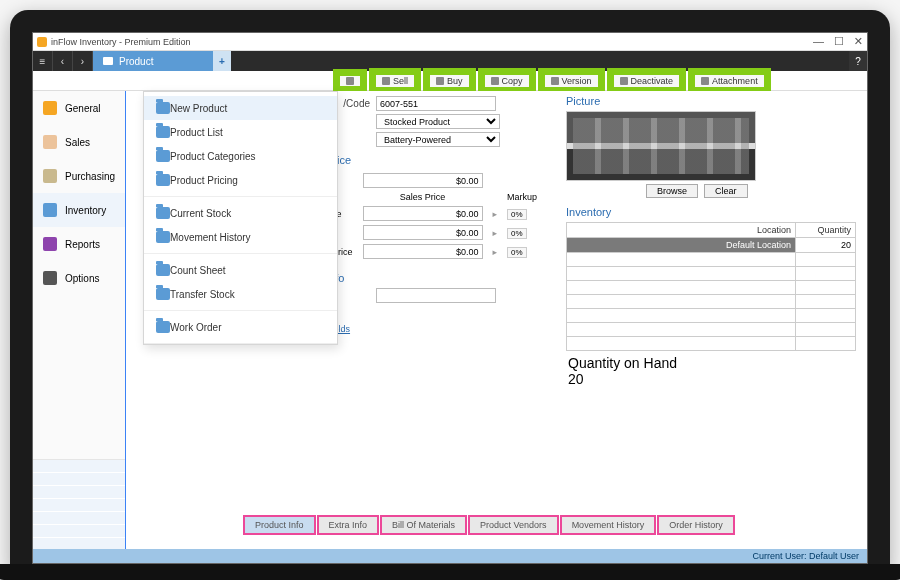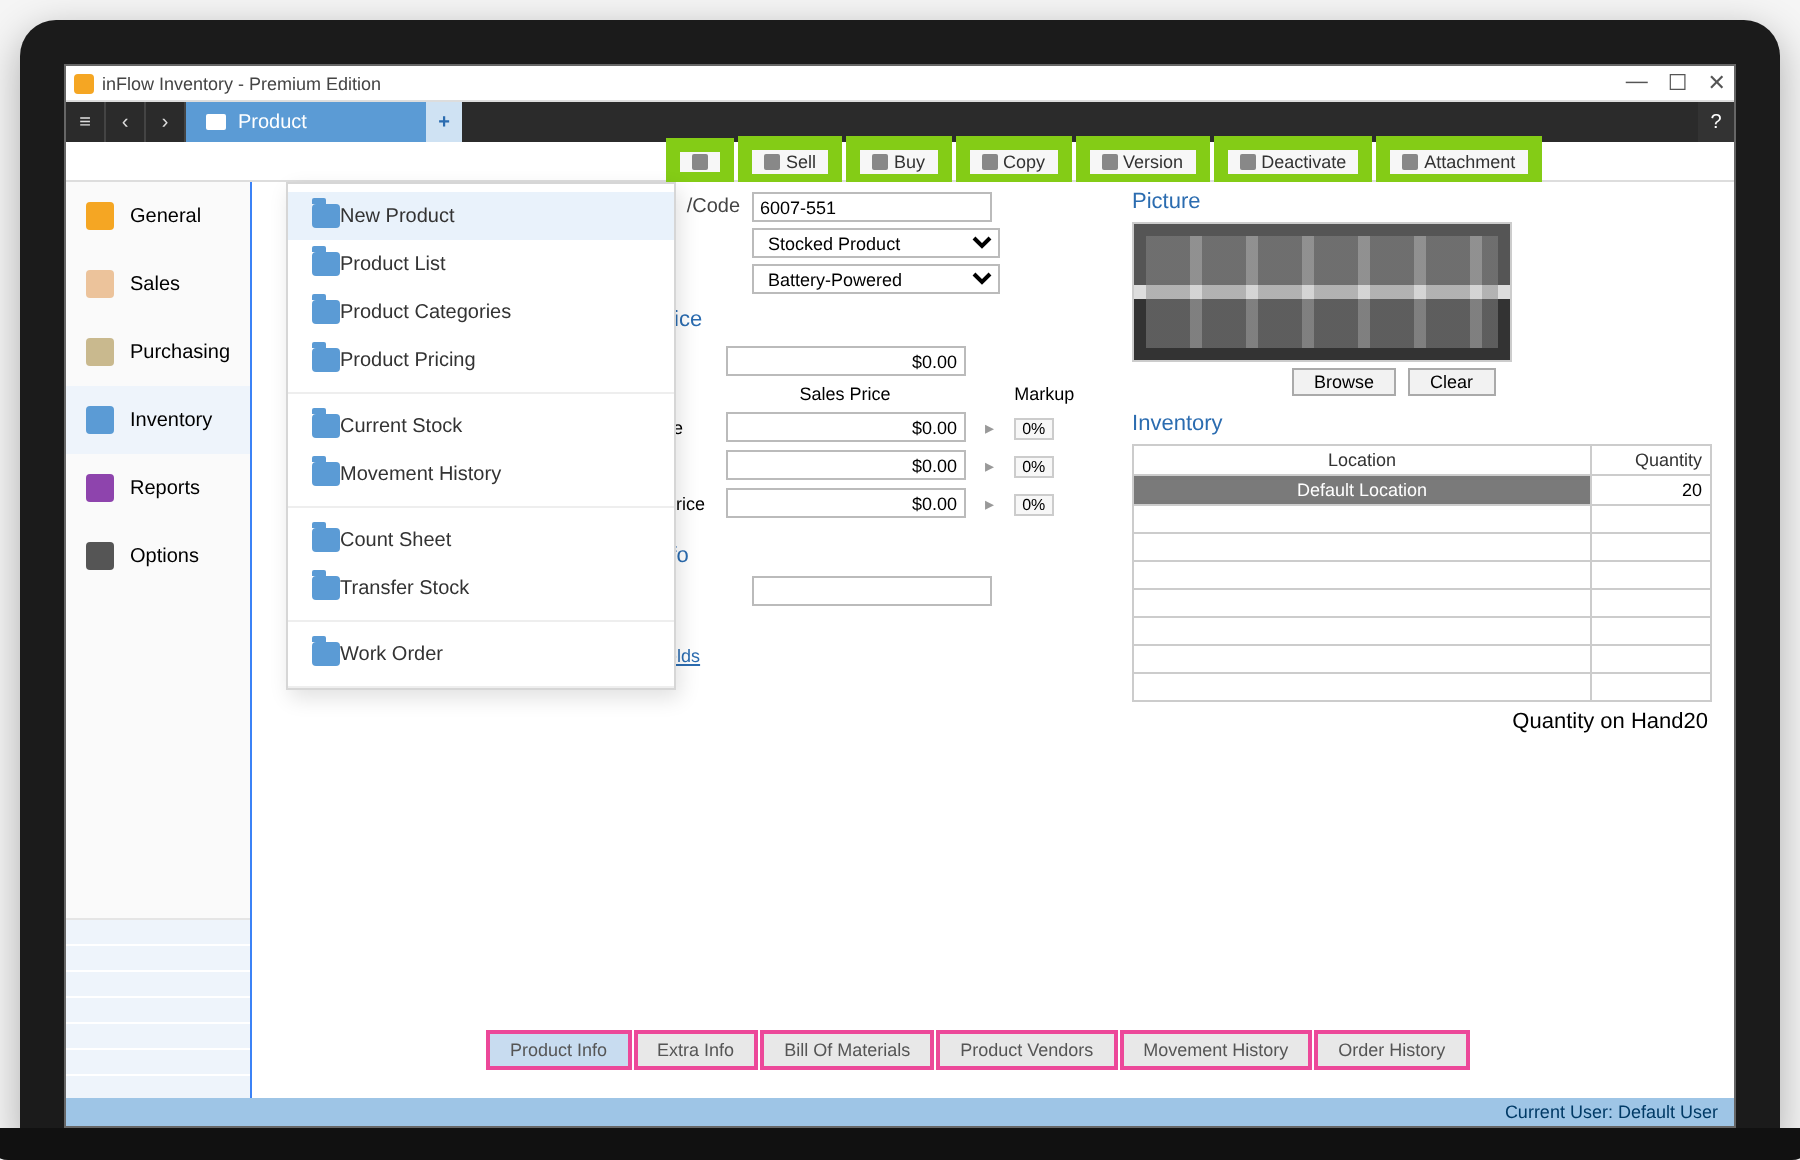--- a/index.html
+++ b/index.html
@@ -54,25 +54,25 @@
   .pct { border:1px solid #ccc; padding:0 3px; background:#f7f7f7; font-size:8px;}
   .link { color:#2b6cb0; text-decoration:underline; font-size:9px;}
   
   .rightcol { grid-column:2; grid-row:1 / span 3; padding-right:20px;}
   .pic-box { width:190px; height:70px; border:1px solid #ccc; background:linear-gradient(#555 0%,#555 45%,#ddd 45%,#ddd 55%,#333 55%); background-size:100% 100%; position:relative; margin-bottom:3px;}
   .pic-box::after{content:"";position:absolute;inset:6px;background:
      repeating-linear-gradient(90deg,#888 0 22px,#ccc 22px 28px);opacity:.5;}
   .btnrow { display:flex; gap:6px; margin-bottom:8px;}
   .btn { border:1px solid #aaa; background:#f2f2f2; padding:1px 10px; font-size:9px;}
   .inv-table { width:290px; border-collapse:collapse; font-size:9px;}
-  .inv-table th, .inv-table td { border:1px solid #ccc; padding:2px 4px; height:14px; text-align:center;}
+  .inv-table th, .inv-table td { border:1px solid #ccc; padding:2px 4px; height:14px; text-align:right;}
   .inv-table th { font-weight:normal; color:#333; background:#fff;}
   .inv-table th.qty, .inv-table td.qty { text-align:right; width:60px;}
   .inv-table td.sel { background:#7a7a7a; color:#fff;}
-  .qoh { display:flex; justify-content:flex-end; width:290px; padding:4px 2px; font-size:11px;}
+  .qoh { display:flex; justify-content:flex-end; width:290px; padding:4px 2px; font-size:14px;flex-direction:column;}
   
   .bottom-tabs { position:absolute; left:210px; right:12px; bottom:14px; display:flex; gap:1px;}
   .btab { background:#e8e8e8; border:2px solid #ec4899; padding:3px 10px; font-size:9px; color:#555;}
   .btab.sel { background:#c8dcf0;}
   
   .statusbar { height:14px; background:#9ec5e6; color:#003a66; font-size:9px; display:flex; justify-content:flex-end; align-items:center; padding:0 8px;}
 </style>
 </head>
 <body>
 <div class="laptop">

